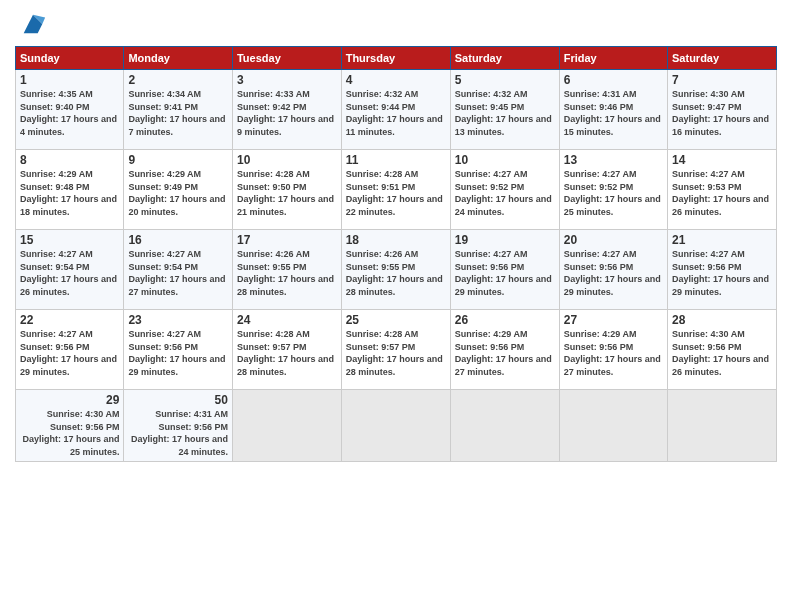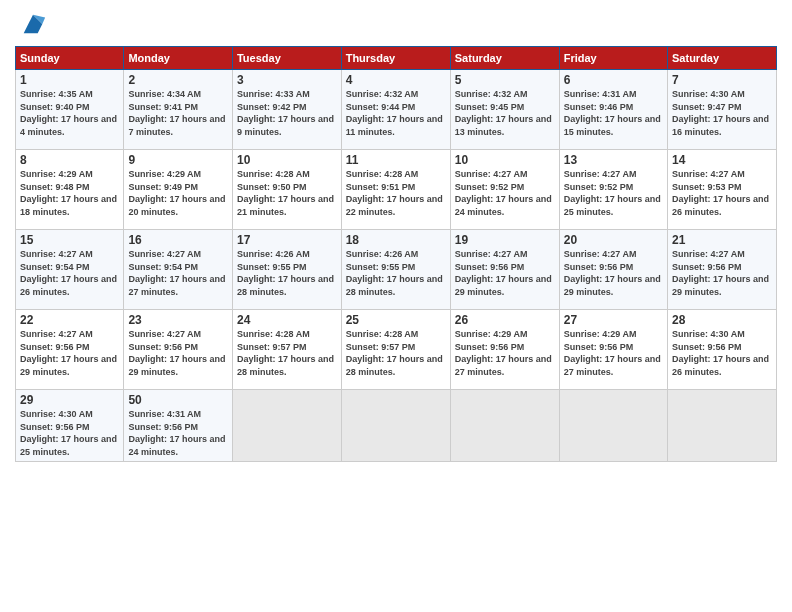--- a/index.html
+++ b/index.html
@@ -81,20 +81,21 @@
       color: #444;
       font-size: 9px;
       line-height: 1.4;
       font-weight: bold;
     }
     .empty-cell {
       background: #e8e8e8 !important;
     }
     .last-row td {
       height: 65px;
+      text-align: right;
     }
   </style>
 </head>
 <body>
 
 <div class="page">
   <div class="header">
     <div class="logo">
       <div>
         <div style="font-size:17px; font-weight:bold; line-height:1.15;">

